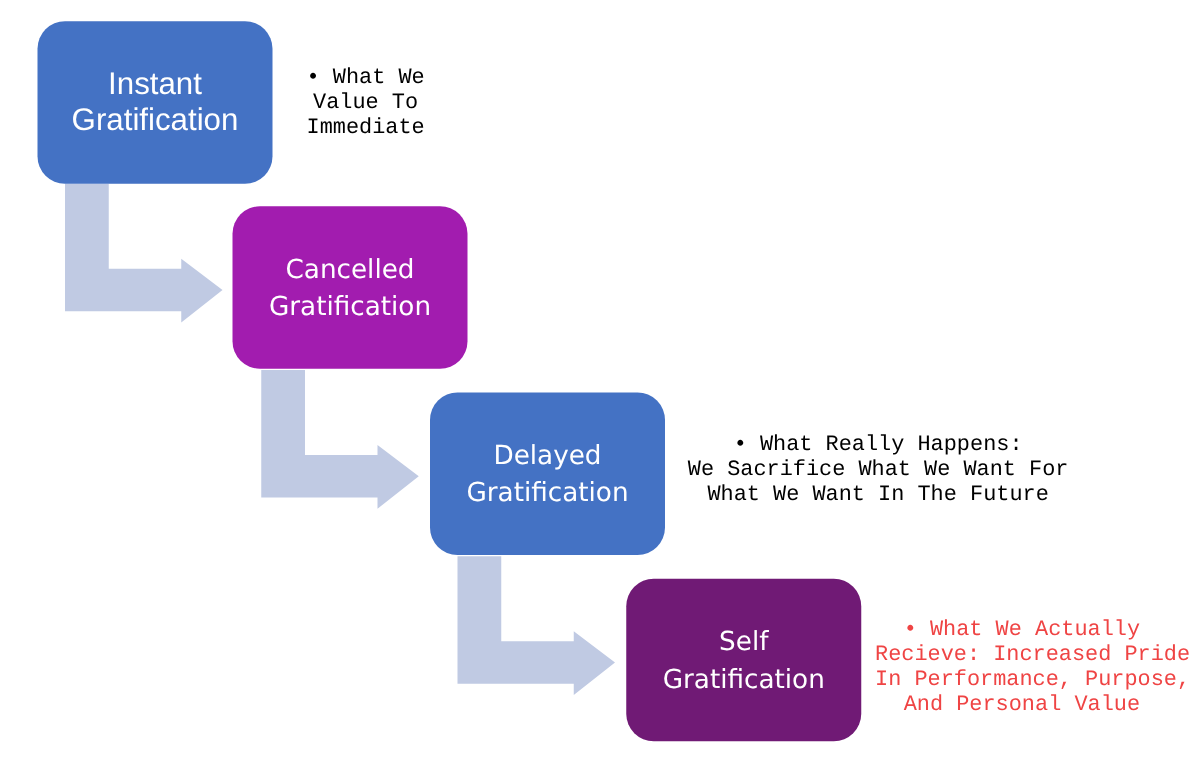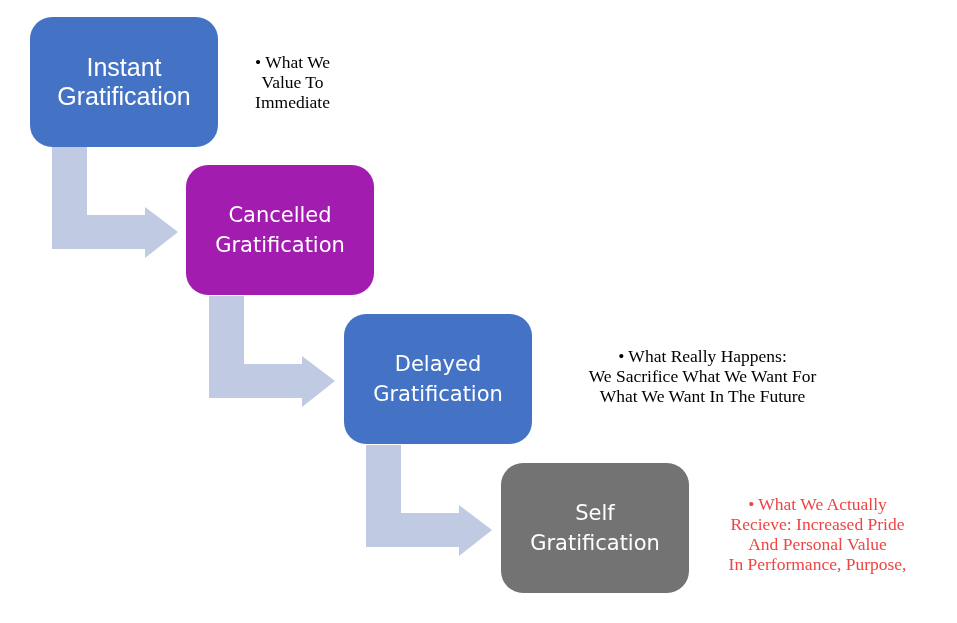--- a/index.html
+++ b/index.html
@@ -14,21 +14,21 @@
       color: #ffffff;
       display: flex; flex-direction: column; align-items: center; justify-content: center;
       text-align: center;
       font-family: "DejaVu Sans", sans-serif;
       font-size: 21px; line-height: 30px;
       box-sizing: border-box;
     }
     .box.first { font-family: "Liberation Sans", sans-serif; font-size: 25px; line-height: 29px; }
     .desc {
       position: absolute;
-      font-family: Liberation Serif, serif;
+      font-family: Liberation Mono, monospace;
       color: #000000;
       font-size: 17.5px; line-height: 20px;
       text-align: center;
       white-space: nowrap;
     }
     .desc .line { display: block; }
   </style>
 </head>
 <body>
 
@@ -57,23 +57,23 @@
   <div class="box" style="left: 344px; top: 314px; background: rgb(68, 114, 196); color: rgb(255, 255, 255);">
     <span>Delayed</span>
     <span>Gratification</span>
   </div>
   <div class="desc" style="left: 540px; top: 346px; width: 325px; color: rgb(0, 0, 0);">
     <span class="line">• What Really Happens:</span>
     <span class="line">We Sacrifice What We Want For</span>
     <span class="line">What We Want In The Future</span>
   </div>
 
-  <div class="box" style="left: 501px; top: 463px; background: #737373; color: rgb(255, 255, 255);">
+  <div class="box" style="left: 501px; top: 463px; background: #701a75; color: rgb(255, 255, 255);">
     <span>Self</span>
     <span>Gratification</span>
   </div>
   <div class="desc" style="left: 700px; top: 494px; width: 235px; color: #ef4444;">
     <span class="line">• What We Actually</span>
     <span class="line">Recieve: Increased Pride</span>
+    <span class="line">In Performance, Purpose,</span>
     <span class="line">And Personal Value</span>
-    <span class="line">In Performance, Purpose,</span>
   </div>
 </div>
 
 </body></html>

